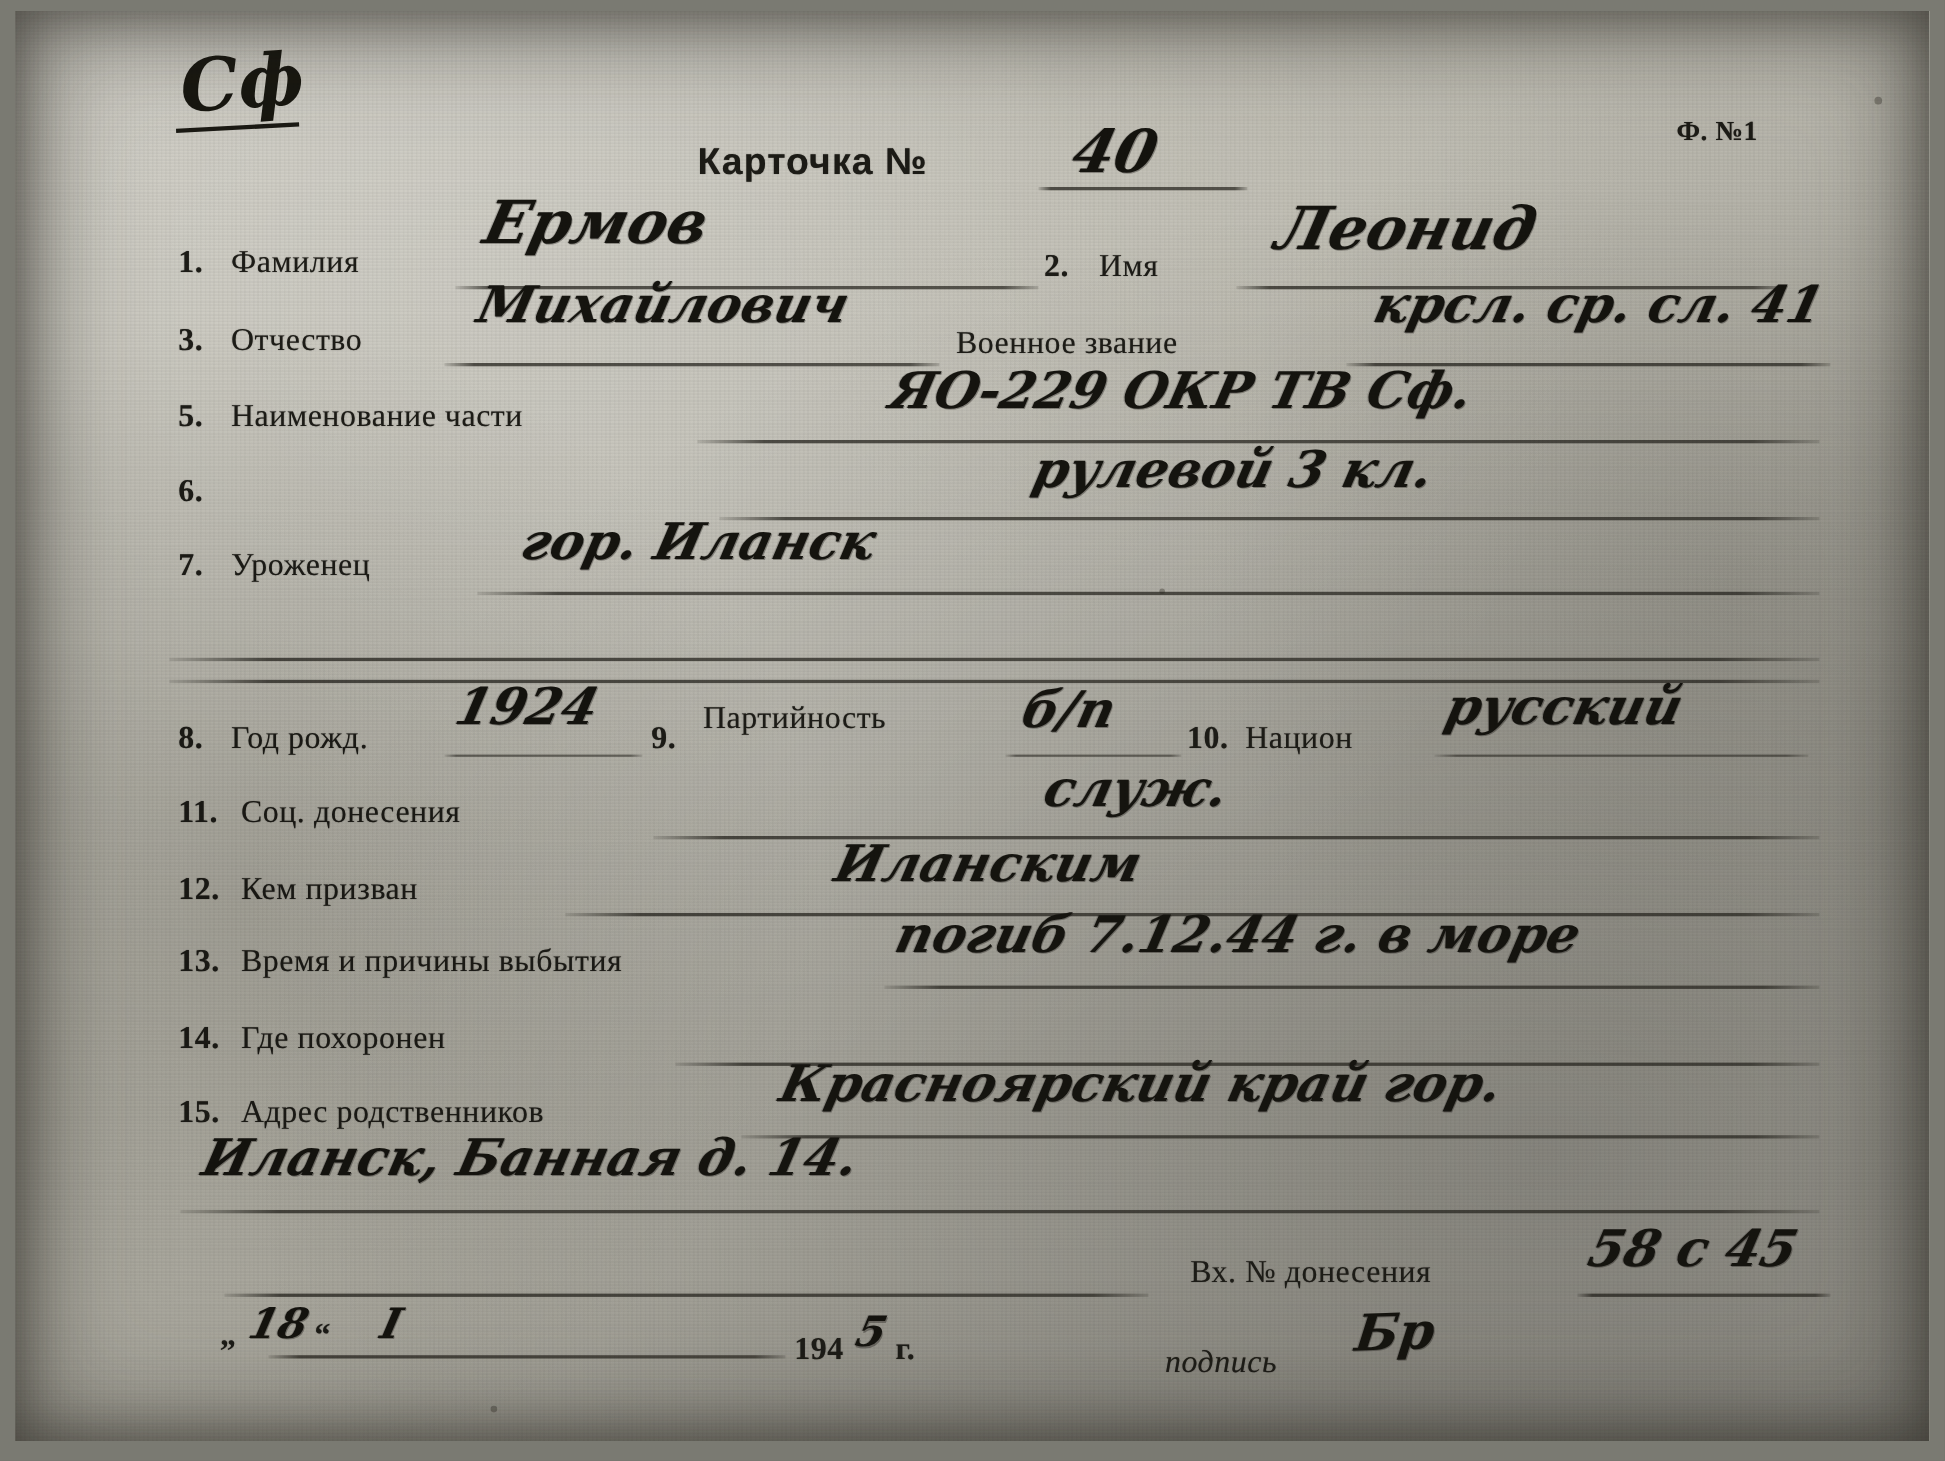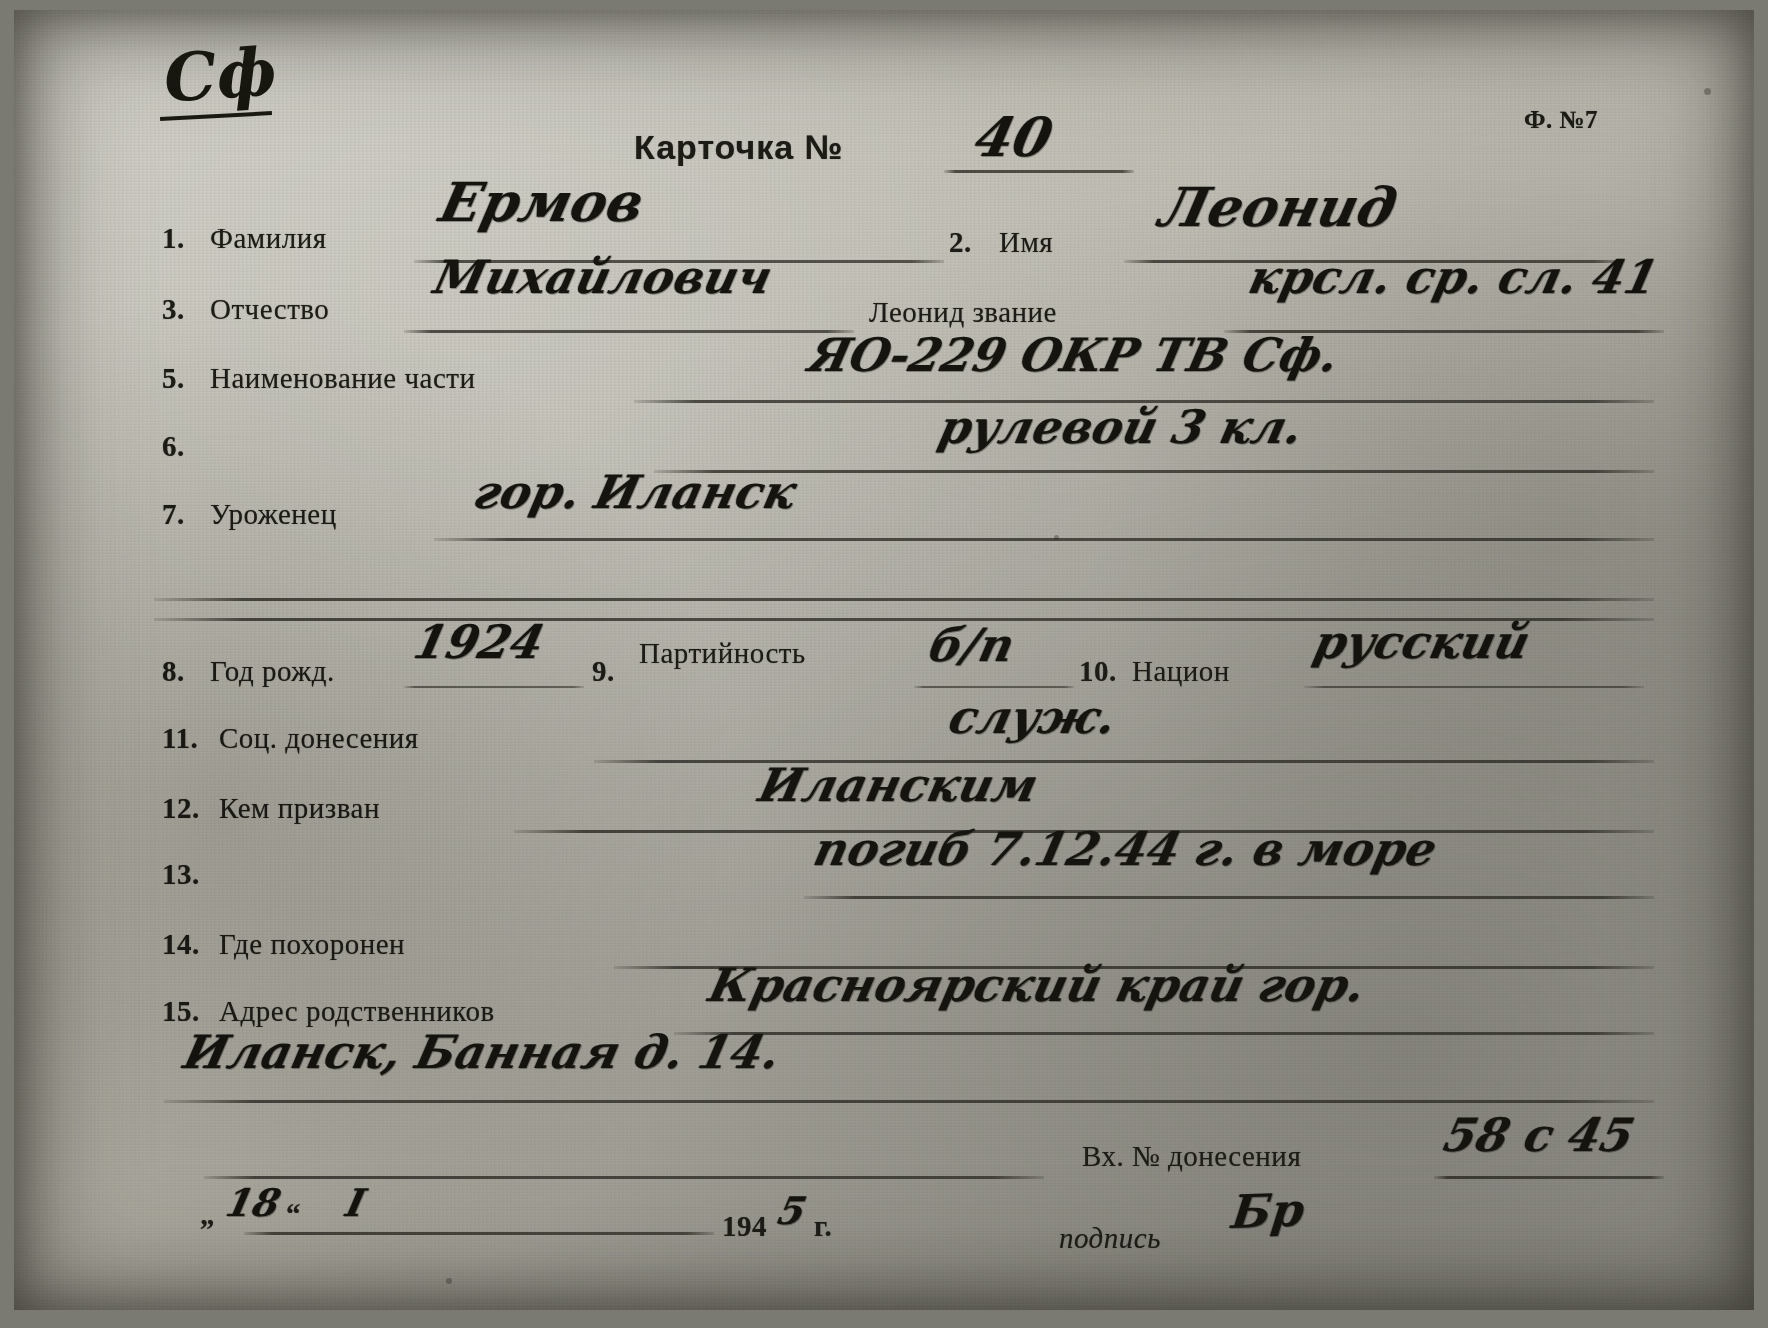--- a/index.html
+++ b/index.html
@@ -125,42 +125,42 @@
 </style>
 </head>
 <body>
 
 <div id="page">
   <div class="card">
 
     <div class="corner-mark">Сф</div>
     <div class="corner-underline"></div>
 
-    <div class="p bold small" style="left:1510px; top:96px;">Ф. №7</div>
+    <div class="p bold small" style="left:1510px; top:96px;">Ф. №1</div>
 
     <div class="p title" style="left:620px; top:118px;">Карточка №</div>
     <div class="rule" style="left:930px; top:160px; width:190px;"></div>
     <div class="hw lg skew" style="left:955px; top:95px;">40</div>
 
     <div class="p bold" style="left:148px; top:212px;">1.</div>
     <div class="p" style="left:196px; top:212px;">Фамилия</div>
     <div class="rule" style="left:400px; top:250px; width:530px;"></div>
     <div class="hw lg skew" style="left:420px; top:160px;">Ермов</div>
 
     <div class="p bold" style="left:935px; top:216px;">2.</div>
     <div class="p" style="left:985px; top:216px;">Имя</div>
     <div class="rule" style="left:1110px; top:250px; width:500px;"></div>
     <div class="hw lg skew" style="left:1140px; top:165px;">Леонид</div>
 
     <div class="p bold" style="left:148px; top:283px;">3.</div>
     <div class="p" style="left:196px; top:283px;">Отчество</div>
     <div class="rule" style="left:390px; top:320px; width:450px;"></div>
     <div class="hw md skew" style="left:415px; top:240px;">Михайлович</div>
 
-    <div class="p" style="left:855px; top:286px;">Леонид звание</div>
+    <div class="p" style="left:855px; top:286px;">Военное звание</div>
     <div class="rule" style="left:1210px; top:320px; width:440px;"></div>
     <div class="hw md skew" style="left:1230px; top:240px;">крсл. ср. сл. 41</div>
 
     <div class="p bold" style="left:148px; top:352px;">5.</div>
     <div class="p" style="left:196px; top:352px;">Наименование части</div>
     <div class="rule" style="left:620px; top:390px; width:1020px;"></div>
     <div class="hw md skew" style="left:790px; top:318px;">ЯО-229 ОКР ТВ Сф.</div>
 
     <div class="p bold" style="left:148px; top:420px;">6.</div>
     <div class="rule" style="left:640px; top:460px; width:1000px;"></div>
@@ -193,20 +193,21 @@
     <div class="p" style="left:205px; top:712px;">Соц. донесения</div>
     <div class="rule" style="left:580px; top:750px; width:1060px;"></div>
     <div class="hw md skew" style="left:930px; top:680px;">служ.</div>
 
     <div class="p bold" style="left:148px; top:782px;">12.</div>
     <div class="p" style="left:205px; top:782px;">Кем призван</div>
     <div class="rule" style="left:500px; top:820px; width:1140px;"></div>
     <div class="hw md skew" style="left:740px; top:748px;">Иланским</div>
 
     <div class="p bold" style="left:148px; top:848px;">13.</div>
+    <div class="p" style="left:205px; top:848px;">Время и причины выбытия</div>
     <div class="rule" style="left:790px; top:886px; width:850px;"></div>
     <div class="hw md skew" style="left:795px; top:812px;">погиб 7.12.44 г. в море</div>
 
     <div class="p bold" style="left:148px; top:918px;">14.</div>
     <div class="p" style="left:205px; top:918px;">Где похоронен</div>
     <div class="rule" style="left:600px; top:956px; width:1040px;"></div>
     <div class="hw md skew" style="left:620px; top:886px;"></div>
 
     <div class="p bold" style="left:148px; top:985px;">15.</div>
     <div class="p" style="left:205px; top:985px;">Адрес родственников</div>

